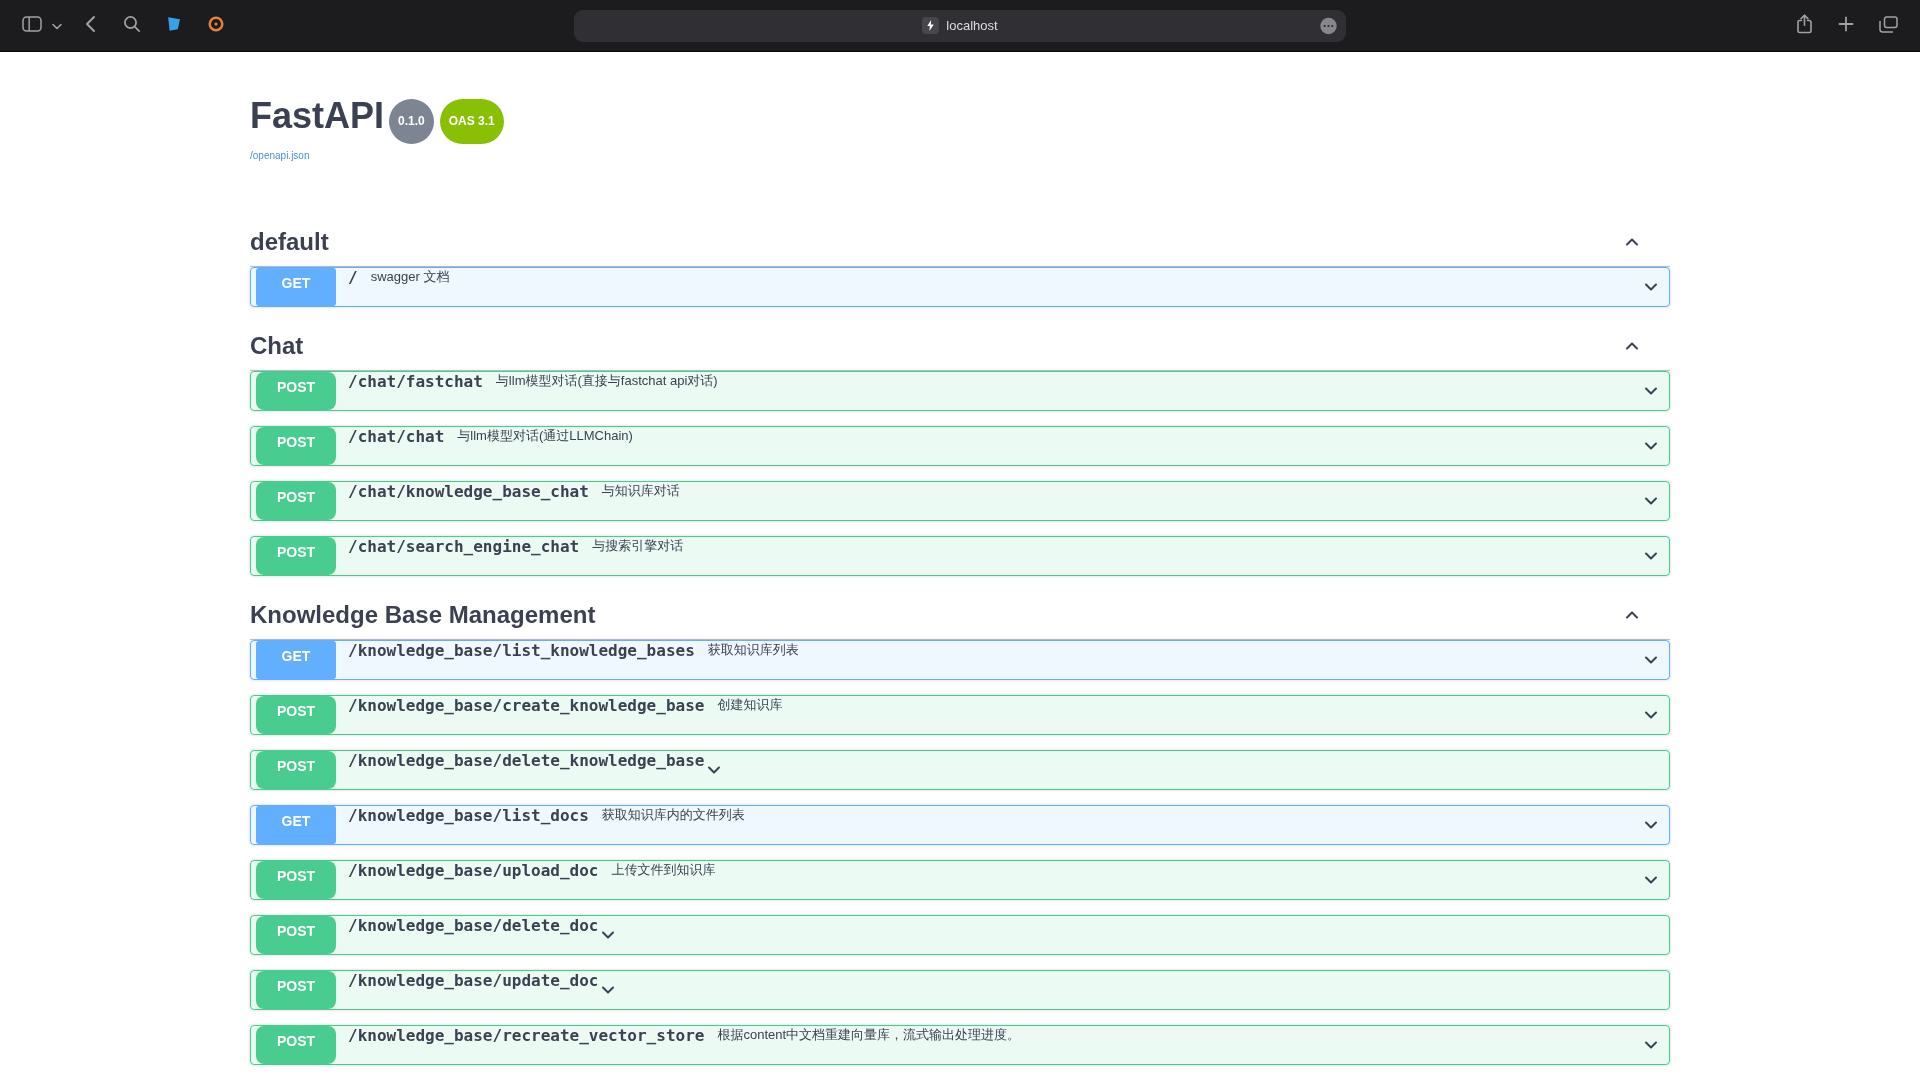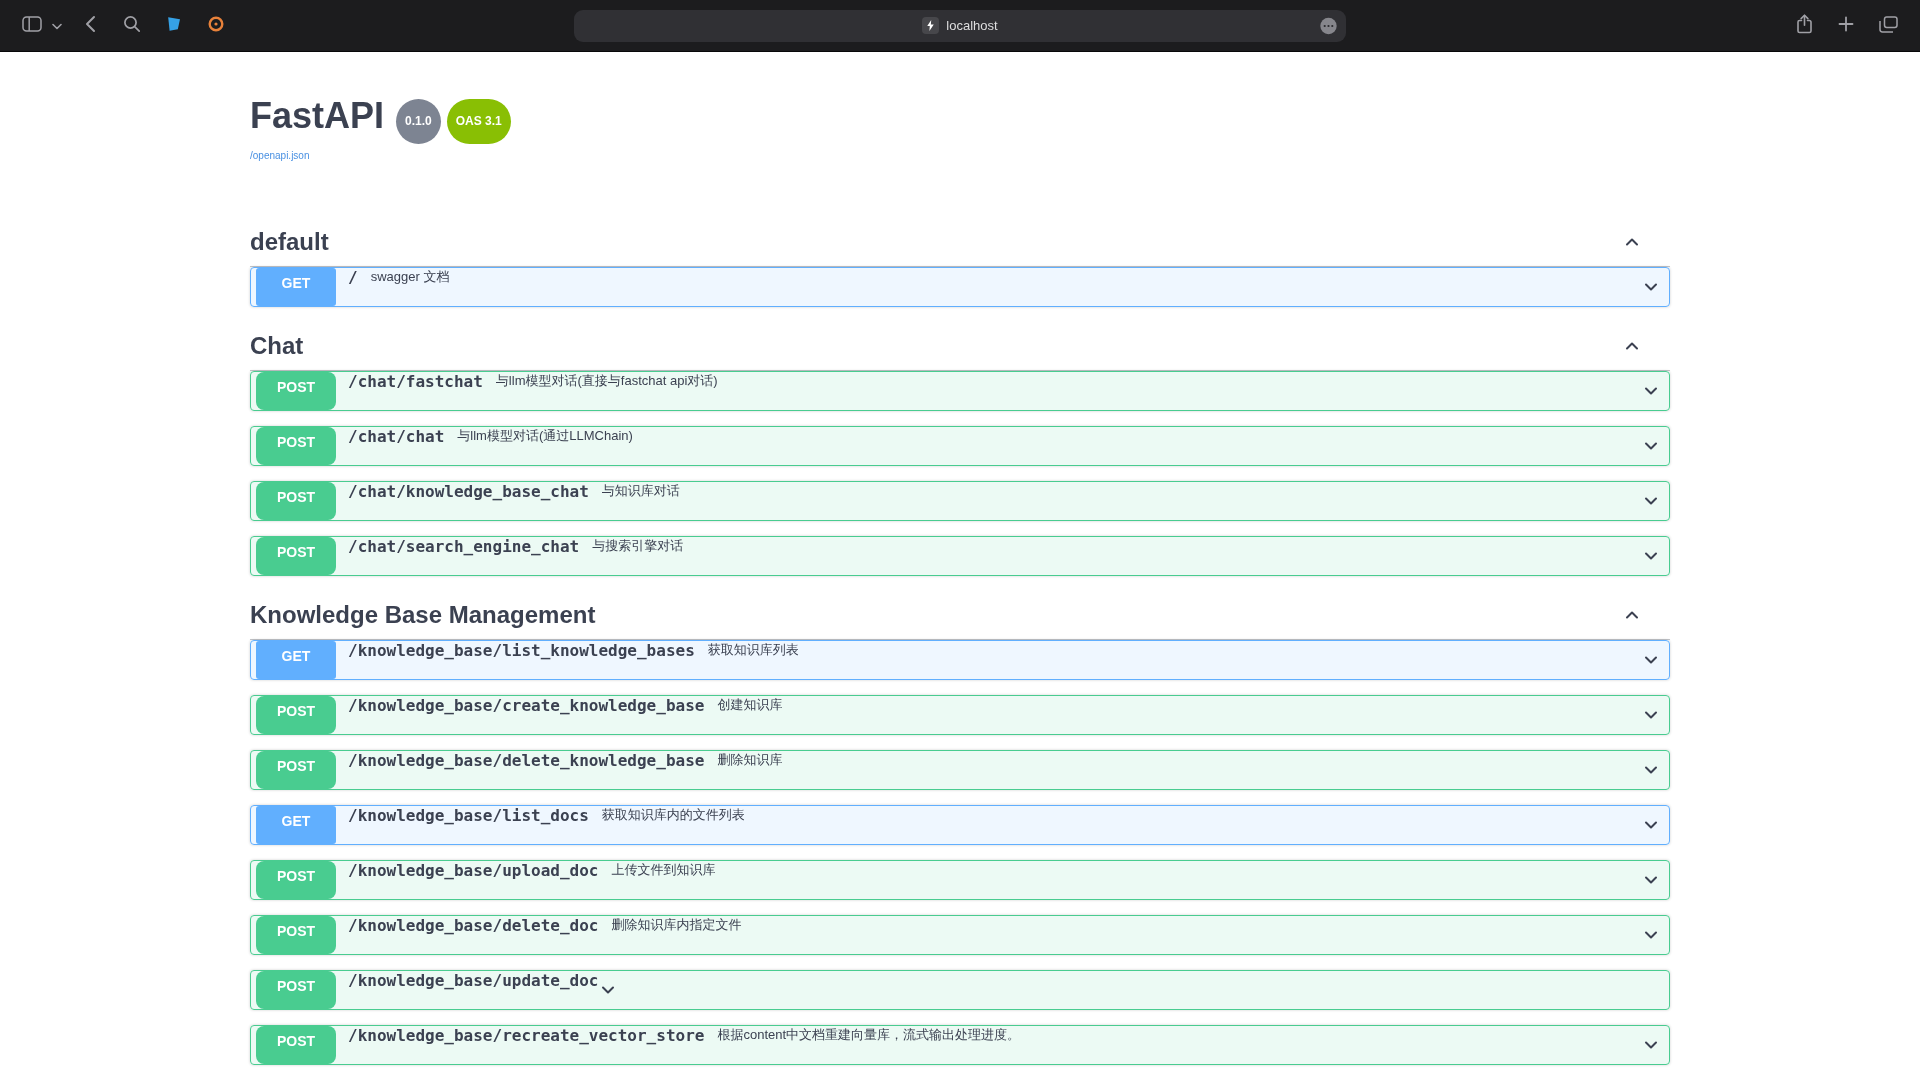--- a/index.html
+++ b/index.html
@@ -44,21 +44,21 @@
   .url-more { position: absolute; right: 8px; top: 50%; transform: translateY(-50%); display: flex; }
 
   
   .page { height: 1028px; background: #fff; overflow: hidden; }
   .wrapper { width: 1460px; margin: 0 auto; padding: 0 20px; }
 
   .info { padding-top: 42px; margin-bottom: 55px; }
   .main-title {
     margin: 0; font-size: 36px; line-height: 44px; font-weight: 700;
     color: var(--text, #3b4151);
-    display: flex; align-items: flex-start; gap: 12px;
+    display: flex; align-items: flex-start; gap: 5px;
   }
   .badges { display: inline-flex; gap: 6px; margin-top: 5px; }
   .badge {
     display: inline-block; font-size: 12px; font-weight: 700; color: #fff;
     padding: 15px 9px; border-radius: 57px; line-height: 15px;
   }
   .badge.version { background: var(--ver-bg, #7d8492); }
   .badge.oas { background: var(--oas-bg, #89bf04); }
   .spec-link {
     display: inline-block; margin-top: 6px;
@@ -314,21 +314,20 @@
             <span class="op-desc">创建知识库</span>
             <span class="chev">
               <svg width="20" height="20" viewBox="0 0 20 20" fill="none" stroke="#3b4151" stroke-width="2" stroke-linecap="round" stroke-linejoin="round">
                 <polyline points="5,7.5 10,12.5 15,7.5"></polyline>
               </svg>
             </span>
           </div>
           <div class="opblock post">
             <span class="method-badge post">POST</span>
             <span class="op-path">/knowledge_base/delete_knowledge_base</span>
-            <span class="op-desc">删除知识库</span>
             <span class="chev">
               <svg width="20" height="20" viewBox="0 0 20 20" fill="none" stroke="#3b4151" stroke-width="2" stroke-linecap="round" stroke-linejoin="round">
                 <polyline points="5,7.5 10,12.5 15,7.5"></polyline>
               </svg>
             </span>
           </div>
           <div class="opblock get">
             <span class="method-badge get">GET</span>
             <span class="op-path">/knowledge_base/list_docs</span>
             <span class="op-desc">获取知识库内的文件列表</span>
@@ -344,21 +343,20 @@
             <span class="op-desc">上传文件到知识库</span>
             <span class="chev">
               <svg width="20" height="20" viewBox="0 0 20 20" fill="none" stroke="#3b4151" stroke-width="2" stroke-linecap="round" stroke-linejoin="round">
                 <polyline points="5,7.5 10,12.5 15,7.5"></polyline>
               </svg>
             </span>
           </div>
           <div class="opblock post">
             <span class="method-badge post">POST</span>
             <span class="op-path">/knowledge_base/delete_doc</span>
-            <span class="op-desc">删除知识库内指定文件</span>
             <span class="chev">
               <svg width="20" height="20" viewBox="0 0 20 20" fill="none" stroke="#3b4151" stroke-width="2" stroke-linecap="round" stroke-linejoin="round">
                 <polyline points="5,7.5 10,12.5 15,7.5"></polyline>
               </svg>
             </span>
           </div>
           <div class="opblock post">
             <span class="method-badge post">POST</span>
             <span class="op-path">/knowledge_base/update_doc</span>
             <span class="chev">

